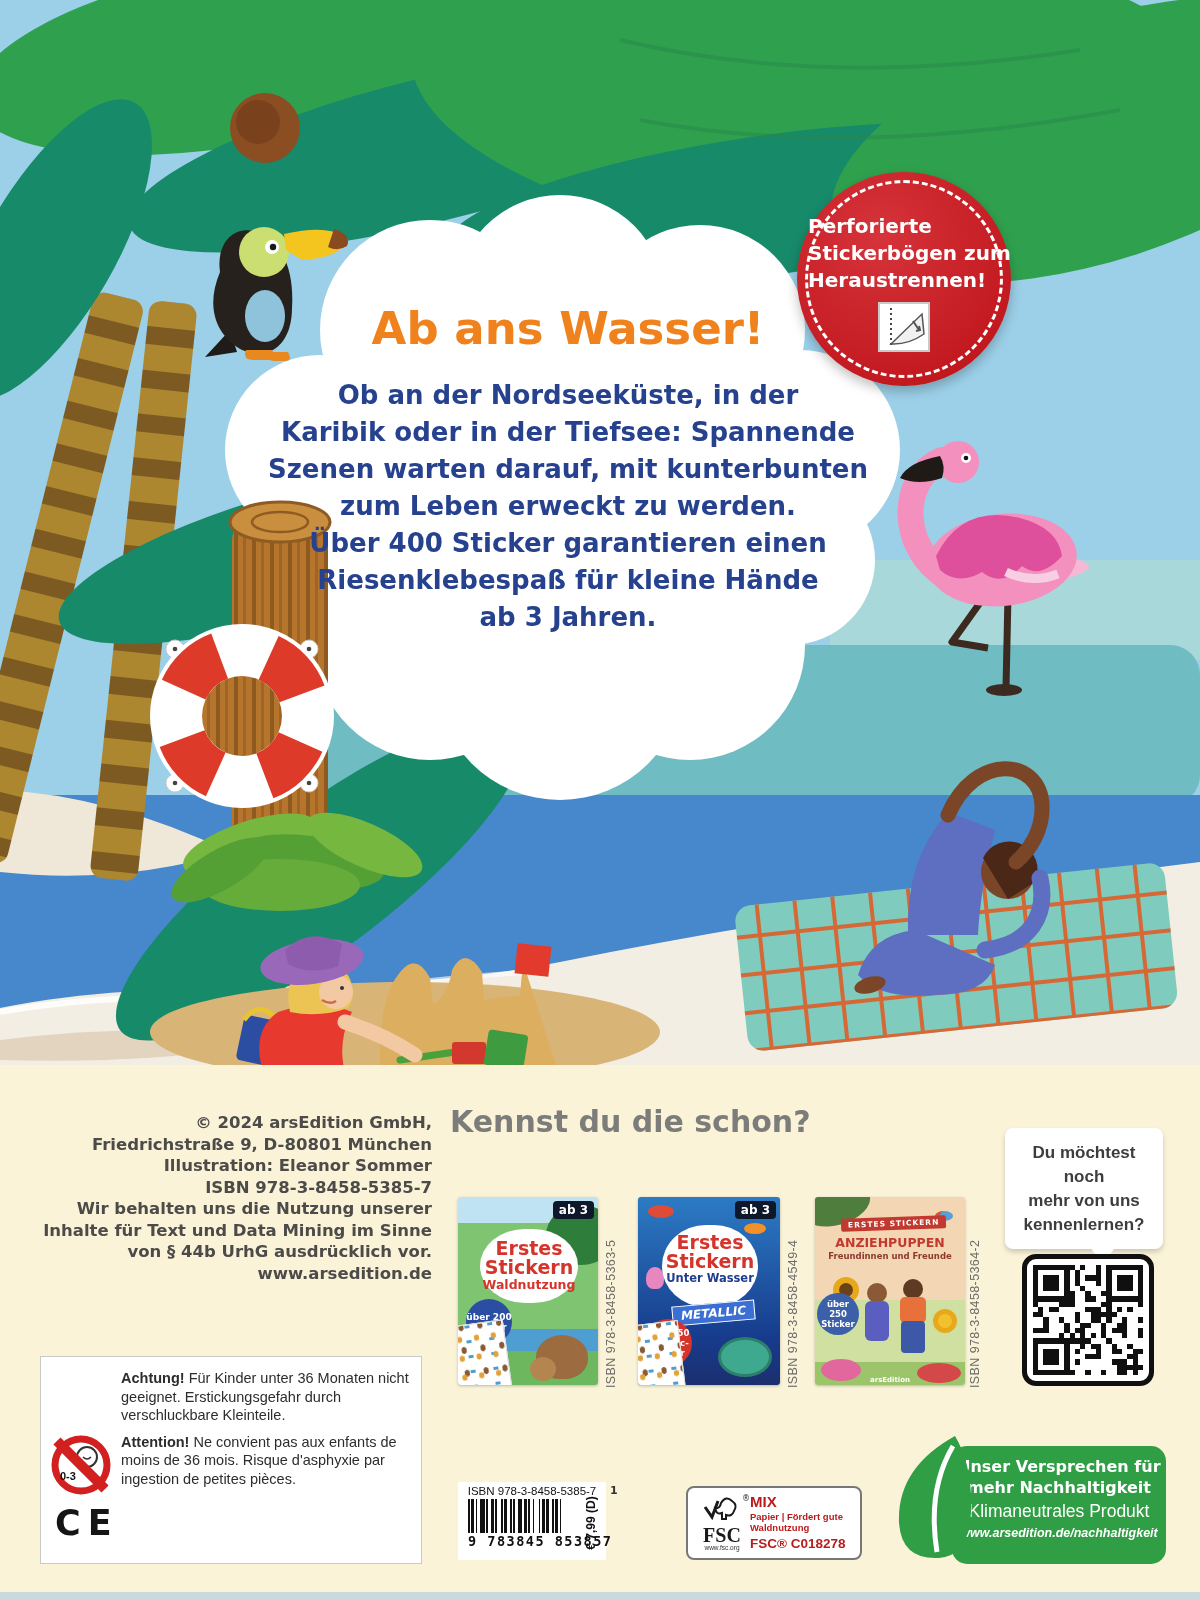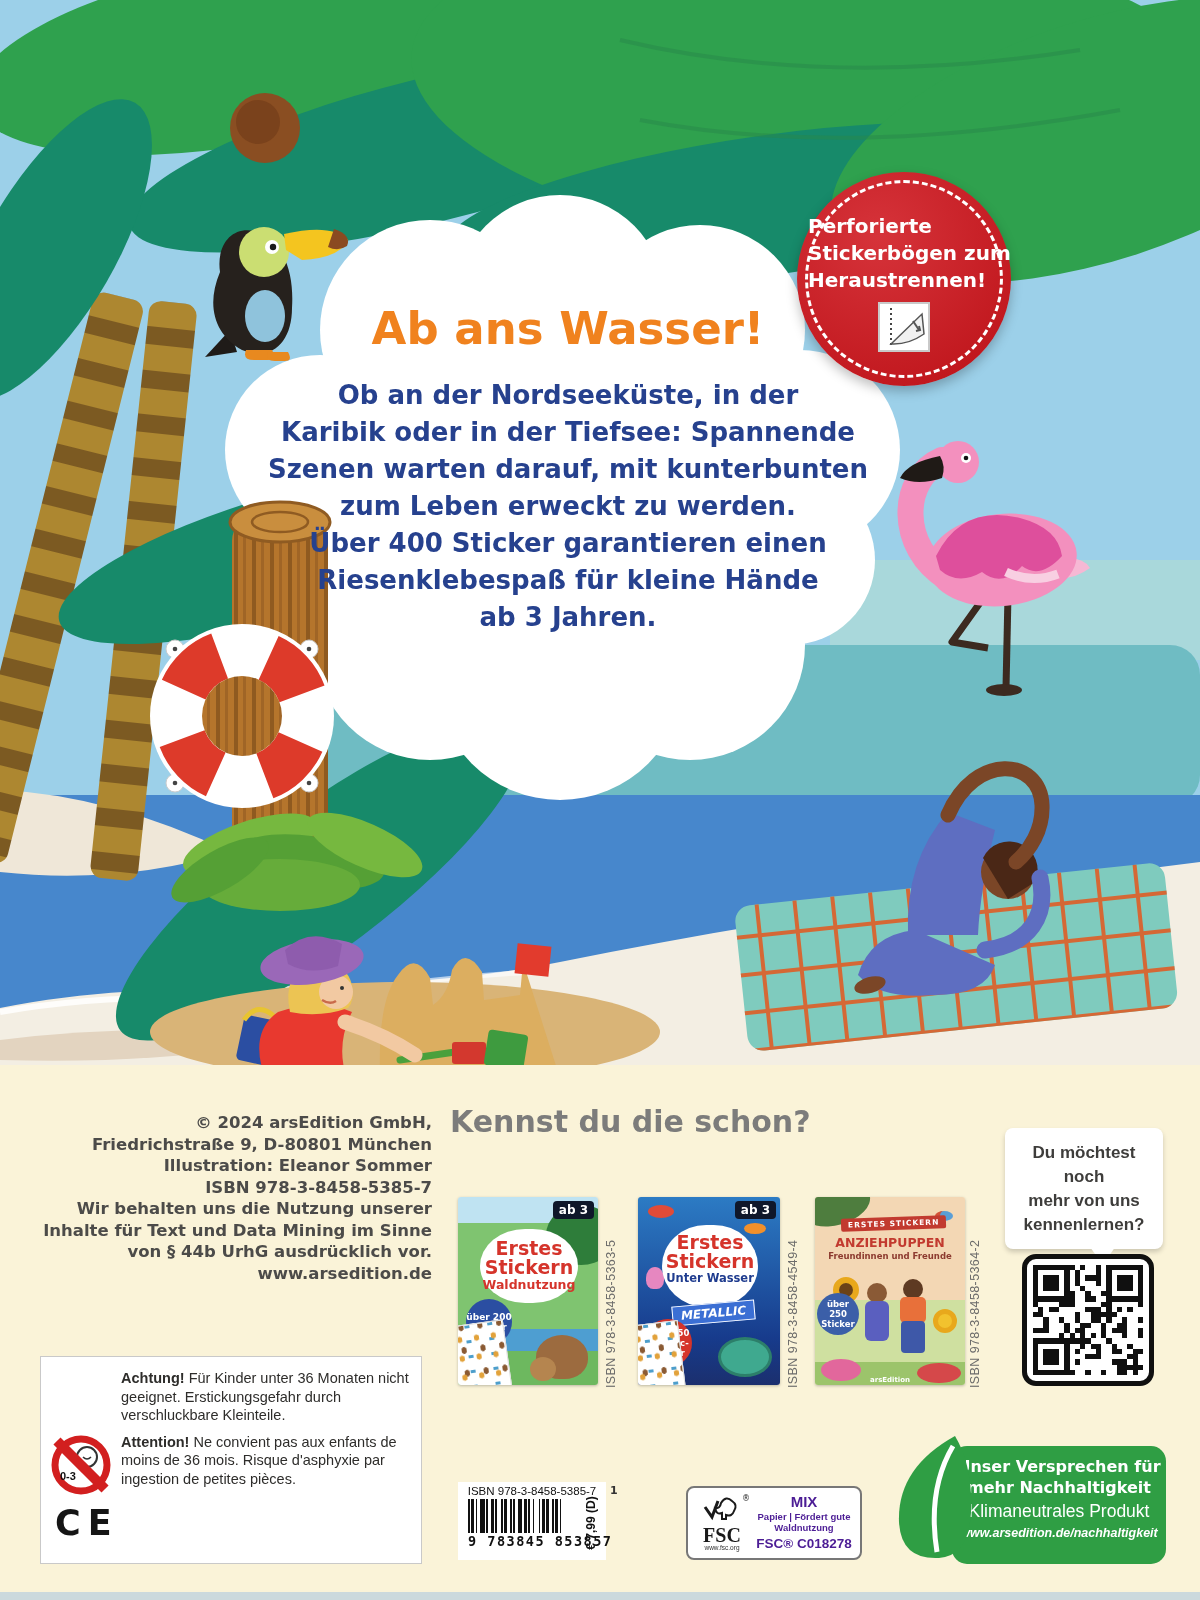--- a/index.html
+++ b/index.html
@@ -55,21 +55,21 @@
   .barcode .digits{font-family:"DejaVu Sans Mono",monospace;font-size:13.5px;font-weight:bold;color:#111;margin-left:10px;letter-spacing:1.5px;white-space:nowrap}
   .price{position:absolute;left:106px;top:34px;transform:rotate(-90deg);transform-origin:center;
          font-family:"Liberation Sans",sans-serif;font-size:12px;font-weight:bold;color:#111;white-space:nowrap}
   .print-run{position:absolute;left:610px;top:1484px;font-size:11px;font-weight:bold;color:#333;z-index:2}
   
   .fsc{position:absolute;left:686px;top:1486px;width:176px;height:74px;background:#fff;border:2px solid #777;border-radius:8px;z-index:2}
   .fsc-left{position:absolute;left:8px;top:4px;width:52px;text-align:center}
   .fsc-name{font-family:"Liberation Serif",serif;font-size:20px;font-weight:bold;color:#1A1A1A;line-height:18px}
   .fsc-url{font-family:"Liberation Sans",sans-serif;font-size:6.5px;color:#333}
   .fsc-reg{position:absolute;left:46px;top:2px;font-size:8px;color:#222}
-  .fsc-right{position:absolute;left:62px;top:5px;width:108px;text-align:center;font-family:"Liberation Sans",sans-serif;color:#4c1d95}
+  .fsc-right{position:absolute;left:62px;top:5px;width:108px;text-align:left;font-family:"Liberation Sans",sans-serif;color:#b91c1c}
   .fsc-mix{font-size:15px;font-weight:bold}
   .fsc-claim{font-size:9.5px;font-weight:bold;line-height:11px;margin-top:1px}
   .fsc-code{font-size:13.5px;font-weight:bold;margin-top:3px;white-space:nowrap}
   
   .sust{position:absolute;left:952px;top:1446px;width:214px;height:118px;background:#2F9E44;border-radius:15px;z-index:2;text-align:center;padding-top:10px}
   .sust-leaf{position:absolute;left:893px;top:1430px;z-index:3}
   .sust .l1,.sust .l2{color:#fff;font-size:16px;font-weight:bold;line-height:21px;white-space:nowrap}
   .sust .l3{color:#fff;font-size:17.5px;line-height:26px;font-family:"Liberation Sans",sans-serif;white-space:nowrap}
   .sust .l4{color:#fff;font-size:12.5px;font-weight:bold;font-style:italic;line-height:19px;font-family:"Liberation Sans",sans-serif;white-space:nowrap}
   .bottom-strip{position:absolute;left:0;top:1592px;width:1200px;height:8px;background:#CBD9DD;z-index:2}

